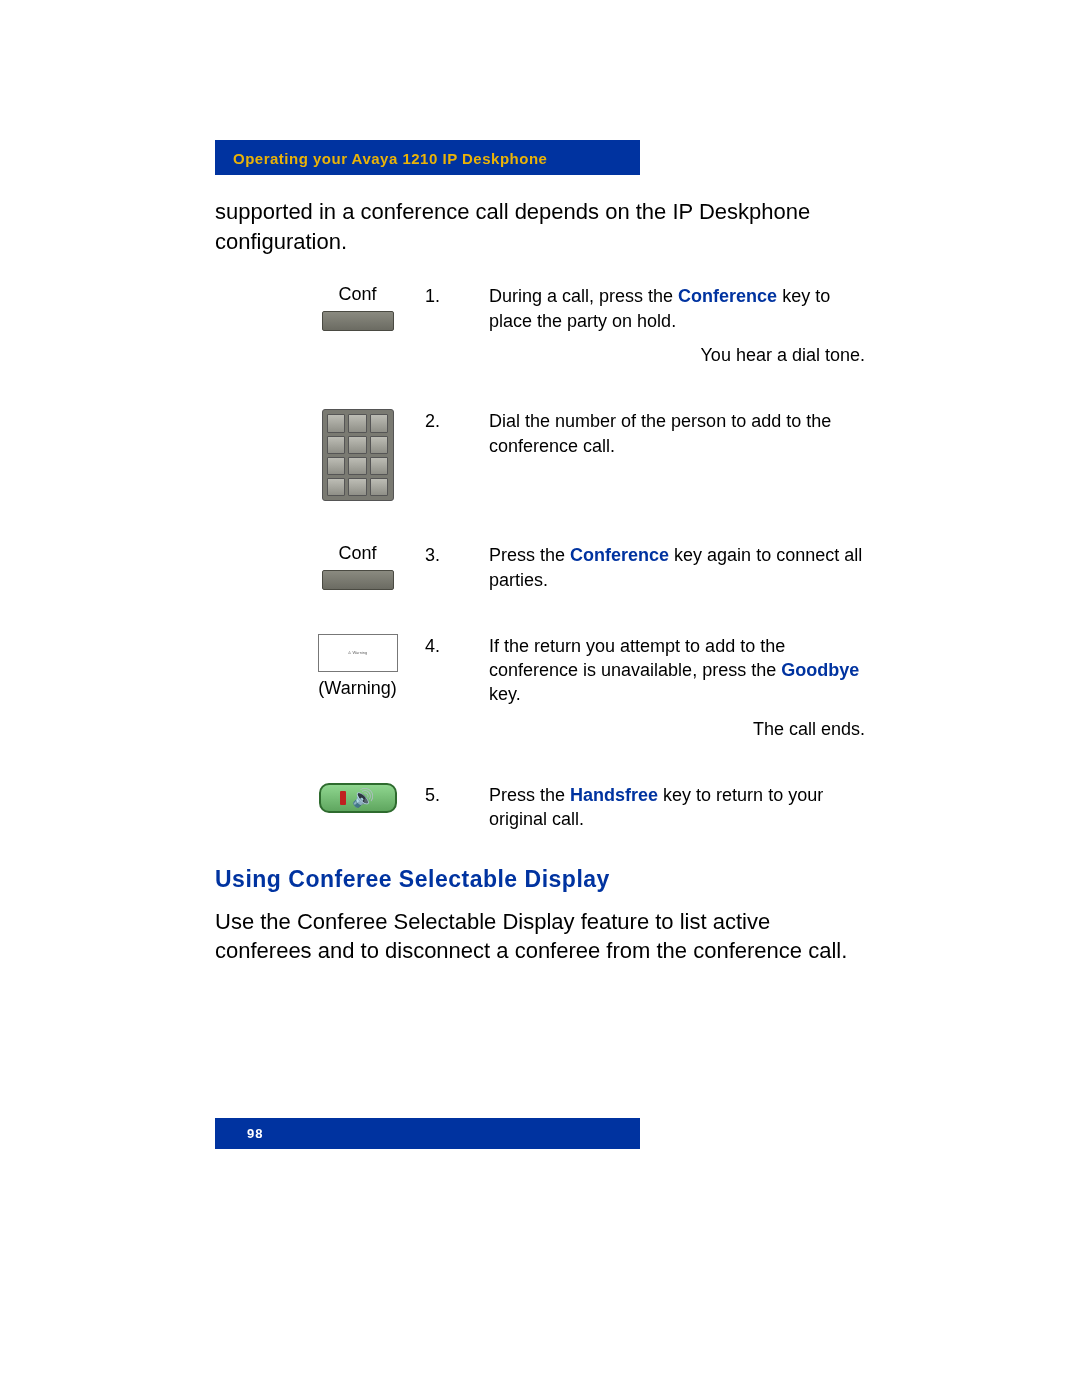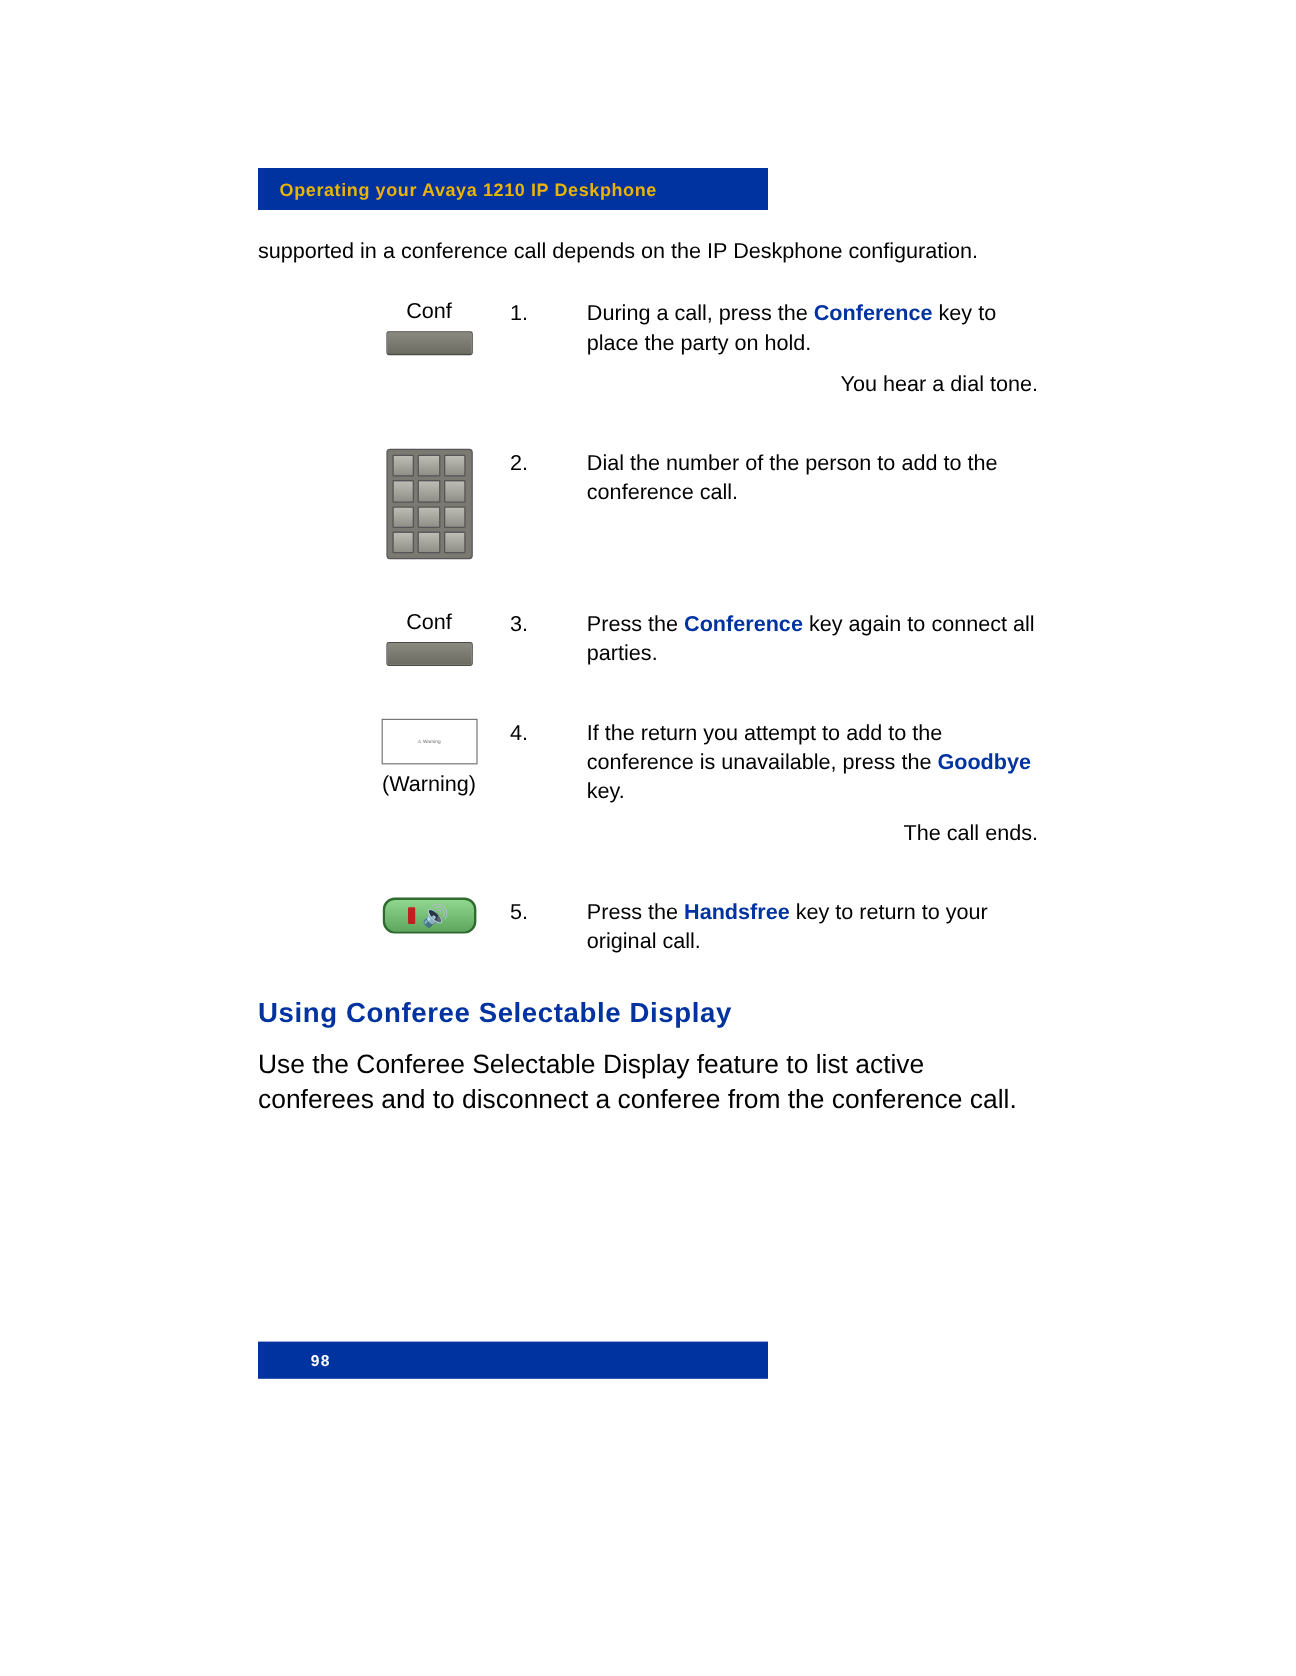--- a/index.html
+++ b/index.html
@@ -21,21 +21,21 @@
     background: #0033a0;
     color: #eab308;
     font-size: 15px;
     font-weight: bold;
     letter-spacing: 0.5px;
     padding: 10px 18px 8px 18px;
     width: 425px;
     margin-bottom: 22px;
   }
   .intro-text {
-    font-size: 18px;
+    font-size: 22px;
     line-height: 1.35;
     margin-bottom: 28px;
     width: 640px;
   }
   .steps-area {
     margin-left: 75px;
     width: 575px;
   }
   .step-row {
     display: flex;
@@ -128,21 +128,21 @@
   }
   .footer-bar {
     position: absolute;
     left: 215px;
     top: 1118px;
     background: #0033a0;
     color: #fff;
     font-size: 13px;
     font-weight: bold;
     letter-spacing: 1px;
-    padding: 8px 0 8px 44px;
+    padding: 8px 0 8px 32px;
     width: 425px;
   }
 </style>
 </head>
 <body>
 
 <div class="page">
 
   <div class="header-bar">
     <span>Operating your Avaya 1210 IP Deskphone</span>

